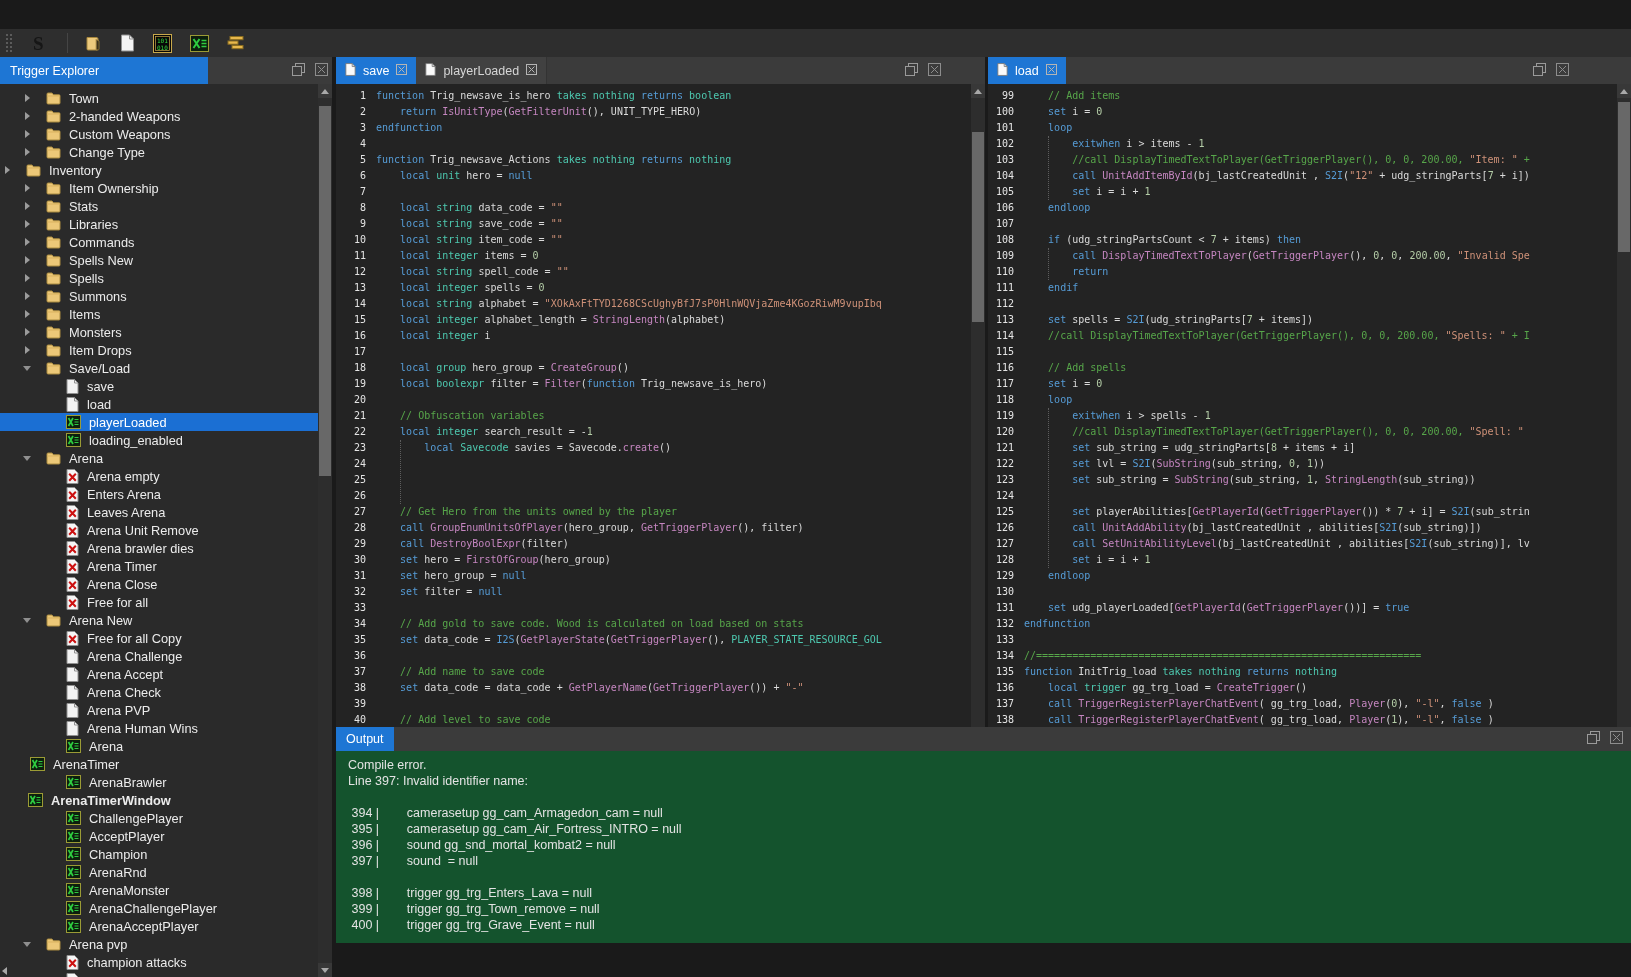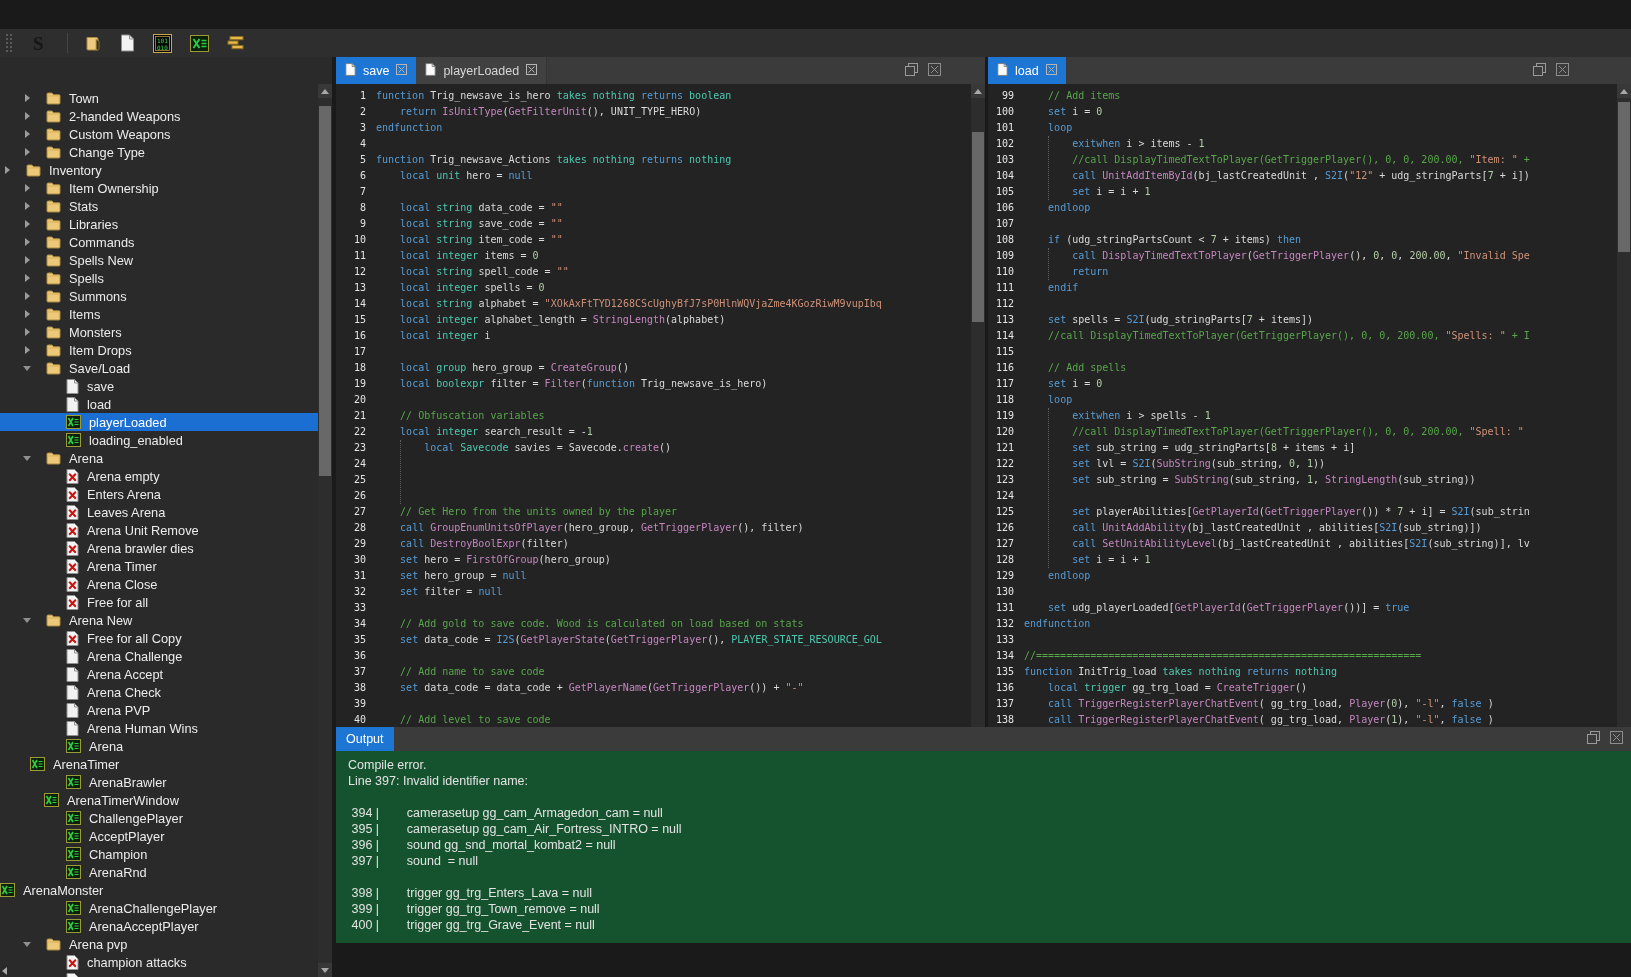--- a/index.html
+++ b/index.html
@@ -135,20 +135,35 @@
           <g stroke="#8a6d20" fill="#e8b84c">
             <rect x="3" y="1.5" width="13" height="3.2"></rect>
             <rect x="1" y="6" width="10" height="3.2"></rect>
             <rect x="5" y="10.5" width="11" height="3.2"></rect>
           </g>
         </svg>
     </span>
   </div>
 
   <div class="panel" id="explorer">
+    <div class="phead">
+      <span class="ptab active" style="width:188px">
+          <span>Trigger Explorer</span>
+        </span>
+      <span class="phead-icons" style="right:4px">
+        <span><svg width="13" height="13">
+              <rect x="3.5" y="0.5" width="9" height="9" fill="none" stroke="#9a9a9a"></rect>
+              <rect x="0.5" y="3.5" width="9" height="9" fill="#3b3b3b" stroke="#9a9a9a"></rect>
+            </svg></span>
+        <span><svg width="13" height="13">
+              <rect x="0.5" y="0.5" width="12" height="12" fill="none" stroke="#8d8d8d"></rect>
+              <path d="M3 3l7 7M10 3l-7 7" stroke="#8d8d8d"></path>
+            </svg></span>
+      </span>
+    </div>
     <div id="tree">
         <div class="trow" style="padding-left: 20px;">
           <span class="arr">
             <span class="arr-c"></span>
           </span>
           <span class="ticon">
             <svg width="15" height="14" viewBox="0 0 15 14">
               <path d="M1 3c0-.6.4-1 1-1h4l1.5 1.8H13c.6 0 1 .4 1 1V12c0 .6-.4 1-1 1H2c-.6 0-1-.4-1-1z" fill="#ecc878" stroke="#a98a3e"></path>
               <path d="M1 5h13" stroke="#d9b25f" stroke-width="1"></path>
             </svg>
@@ -546,21 +561,21 @@
         <div class="trow d1" style="padding-left: 66px;">
           <span class="ticon">
             <svg width="15" height="14" viewBox="0 0 15 14">
               <rect x="0.5" y="0.5" width="14" height="13" fill="#0d1f0d" stroke="#9b9b35"></rect>
               <path d="M2.5 3l4.5 8M7 3l-4.5 8" stroke="#2ecc40" stroke-width="1.7"></path>
               <path d="M8.5 4.5h4M8.5 7h4M8.5 9.5h4" stroke="#2ecc40" stroke-width="1.2"></path>
             </svg>
           </span>
           <span>ArenaBrawler</span>
         </div>
-        <div class="trow d1" style="padding-left: 44px;">
+        <div class="trow d1" style="padding-left: 28px; font-weight: bold;">
           <span class="ticon">
             <svg width="15" height="14" viewBox="0 0 15 14">
               <rect x="0.5" y="0.5" width="14" height="13" fill="#0d1f0d" stroke="#9b9b35"></rect>
               <path d="M2.5 3l4.5 8M7 3l-4.5 8" stroke="#2ecc40" stroke-width="1.7"></path>
               <path d="M8.5 4.5h4M8.5 7h4M8.5 9.5h4" stroke="#2ecc40" stroke-width="1.2"></path>
             </svg>
           </span>
           <span>ArenaTimerWindow</span>
         </div>
         <div class="trow d1" style="padding-left: 66px;">
@@ -596,21 +611,21 @@
         <div class="trow d1" style="padding-left: 66px;">
           <span class="ticon">
             <svg width="15" height="14" viewBox="0 0 15 14">
               <rect x="0.5" y="0.5" width="14" height="13" fill="#0d1f0d" stroke="#9b9b35"></rect>
               <path d="M2.5 3l4.5 8M7 3l-4.5 8" stroke="#2ecc40" stroke-width="1.7"></path>
               <path d="M8.5 4.5h4M8.5 7h4M8.5 9.5h4" stroke="#2ecc40" stroke-width="1.2"></path>
             </svg>
           </span>
           <span>ArenaRnd</span>
         </div>
-        <div class="trow d1" style="">
+        <div class="trow d1" style="padding-left: 66px;">
           <span class="ticon">
             <svg width="15" height="14" viewBox="0 0 15 14">
               <rect x="0.5" y="0.5" width="14" height="13" fill="#0d1f0d" stroke="#9b9b35"></rect>
               <path d="M2.5 3l4.5 8M7 3l-4.5 8" stroke="#2ecc40" stroke-width="1.7"></path>
               <path d="M8.5 4.5h4M8.5 7h4M8.5 9.5h4" stroke="#2ecc40" stroke-width="1.2"></path>
             </svg>
           </span>
           <span>ArenaMonster</span>
         </div>
         <div class="trow d1" style="padding-left: 66px;">

